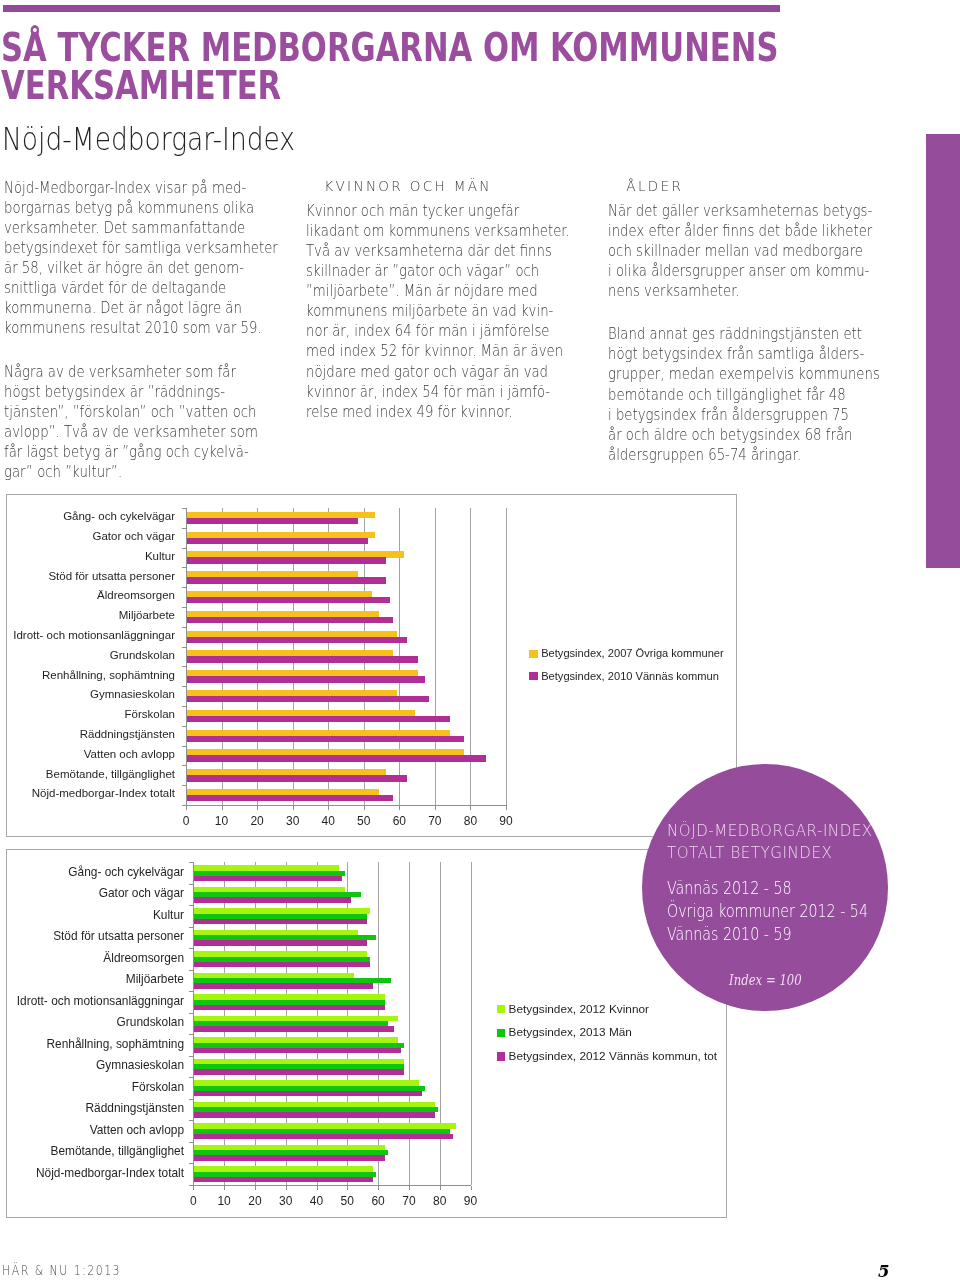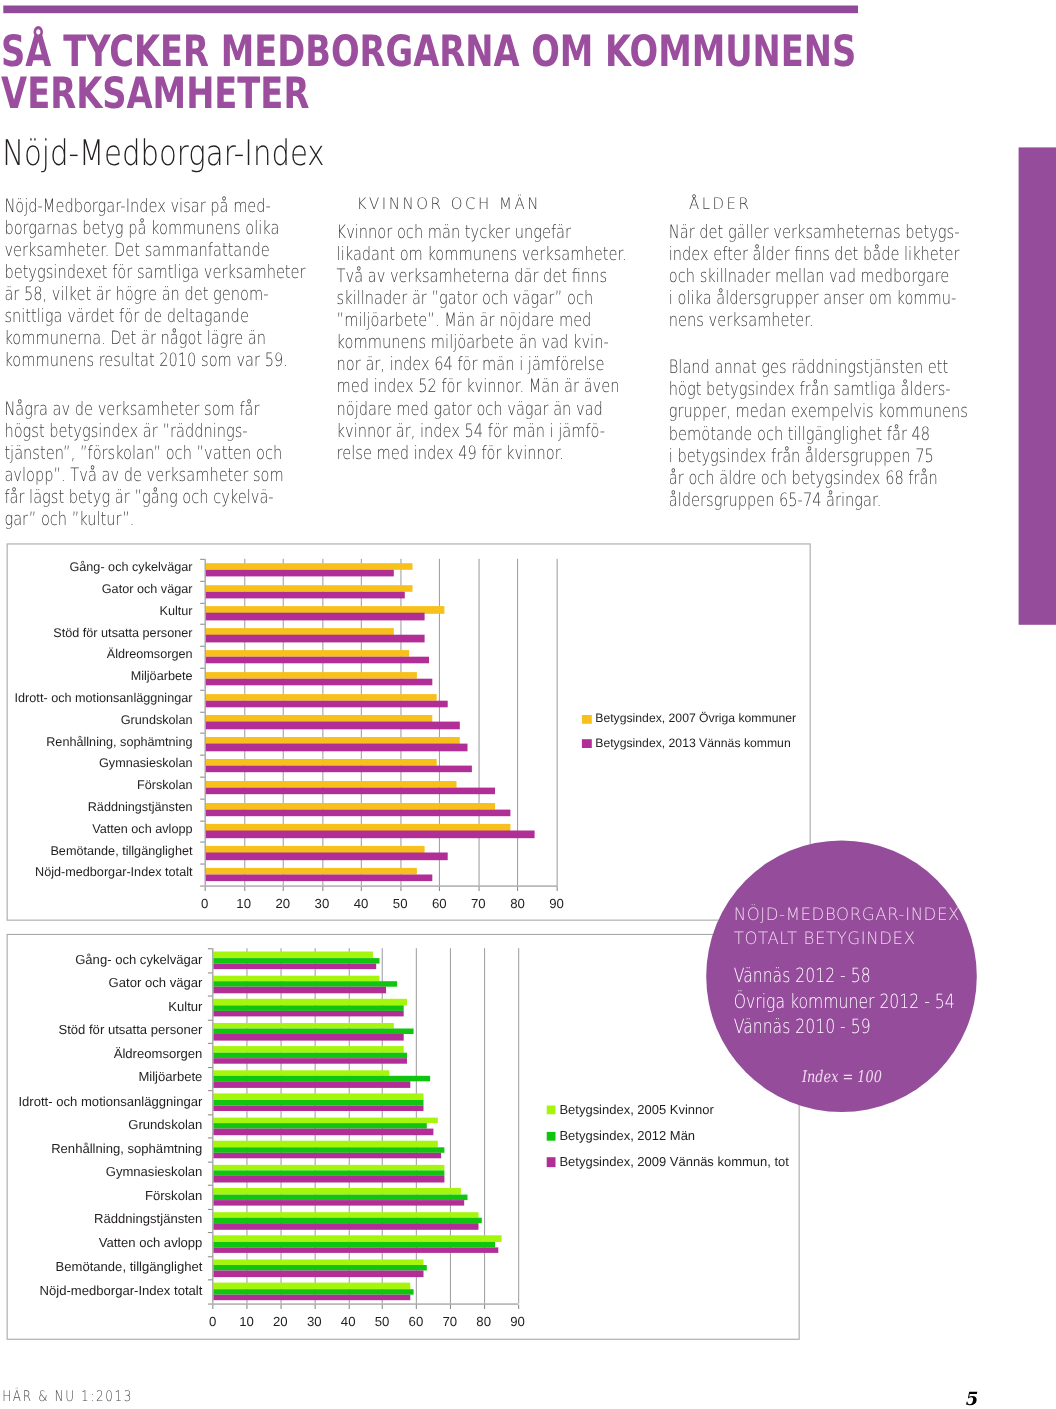--- a/index.html
+++ b/index.html
@@ -189,21 +189,21 @@
       <div class="ylab" style="right: 561px; top: 233px; font-size: 11.5px;">Räddningstjänsten</div>
       <div class="ylab" style="right: 561px; top: 252.8px; font-size: 11.5px;">Vatten och avlopp</div>
       <div class="ylab" style="right: 561px; top: 272.6px; font-size: 11.5px;">Bemötande, tillgänglighet</div>
       <div class="ylab" style="right: 561px; top: 292.4px; font-size: 11.5px;">Nöjd-medborgar-Index totalt</div>
       <div class="legend" style="left: 522.2px; top: 154.6px; font-size: 11.1px;">
         <span class="legend-sw" style="background: rgb(247, 192, 26);"></span>
         <span class="legend-tx">Betygsindex, 2007 Övriga kommuner</span>
       </div>
       <div class="legend" style="left: 522.2px; top: 176.9px; font-size: 11.1px;">
         <span class="legend-sw" style="background: rgb(176, 46, 150);"></span>
-        <span class="legend-tx">Betygsindex, 2013 Vännäs kommun</span>
+        <span class="legend-tx">Betygsindex, 2010 Vännäs kommun</span>
       </div>
     </div>
   <div class="chartbox" id="chart2">
       <div class="gridline" style="left: 217.1px; top: 12.4px; height: 322.5px;"></div>
       <div class="gridline" style="left: 247.9px; top: 12.4px; height: 322.5px;"></div>
       <div class="gridline" style="left: 278.7px; top: 12.4px; height: 322.5px;"></div>
       <div class="gridline" style="left: 309.5px; top: 12.4px; height: 322.5px;"></div>
       <div class="gridline" style="left: 340.3px; top: 12.4px; height: 322.5px;"></div>
       <div class="gridline" style="left: 371.1px; top: 12.4px; height: 322.5px;"></div>
       <div class="gridline" style="left: 401.9px; top: 12.4px; height: 322.5px;"></div>
@@ -302,29 +302,29 @@
       <div class="ylab" style="right: 542px; top: 166.05px; font-size: 11.9px;">Grundskolan</div>
       <div class="ylab" style="right: 542px; top: 187.55px; font-size: 11.9px;">Renhållning, sophämtning</div>
       <div class="ylab" style="right: 542px; top: 209.05px; font-size: 11.9px;">Gymnasieskolan</div>
       <div class="ylab" style="right: 542px; top: 230.55px; font-size: 11.9px;">Förskolan</div>
       <div class="ylab" style="right: 542px; top: 252.05px; font-size: 11.9px;">Räddningstjänsten</div>
       <div class="ylab" style="right: 542px; top: 273.55px; font-size: 11.9px;">Vatten och avlopp</div>
       <div class="ylab" style="right: 542px; top: 295.05px; font-size: 11.9px;">Bemötande, tillgänglighet</div>
       <div class="ylab" style="right: 542px; top: 316.55px; font-size: 11.9px;">Nöjd-medborgar-Index totalt</div>
       <div class="legend" style="left: 489.6px; top: 154.9px; font-size: 11.8px;">
         <span class="legend-sw" style="background: rgb(165, 245, 13);"></span>
-        <span class="legend-tx">Betygsindex, 2005 Kvinnor</span>
+        <span class="legend-tx">Betygsindex, 2012 Kvinnor</span>
       </div>
       <div class="legend" style="left: 489.6px; top: 178.5px; font-size: 11.8px;">
         <span class="legend-sw" style="background: rgb(16, 197, 16);"></span>
-        <span class="legend-tx">Betygsindex, 2012 Män</span>
+        <span class="legend-tx">Betygsindex, 2013 Män</span>
       </div>
       <div class="legend" style="left: 489.6px; top: 202.1px; font-size: 11.8px;">
         <span class="legend-sw" style="background: rgb(176, 46, 150);"></span>
-        <span class="legend-tx">Betygsindex, 2009 Vännäs kommun, tot</span>
+        <span class="legend-tx">Betygsindex, 2012 Vännäs kommun, tot</span>
       </div>
     </div>
 
   <div id="callout">
     <div class="ct-head">
       <span>NÖJD-MEDBORGAR-INDEX</span><br>
       <span>TOTALT BETYGINDEX</span>
     </div>
     <div class="ct-items">
       <div>Vännäs 2012 - 58</div>

